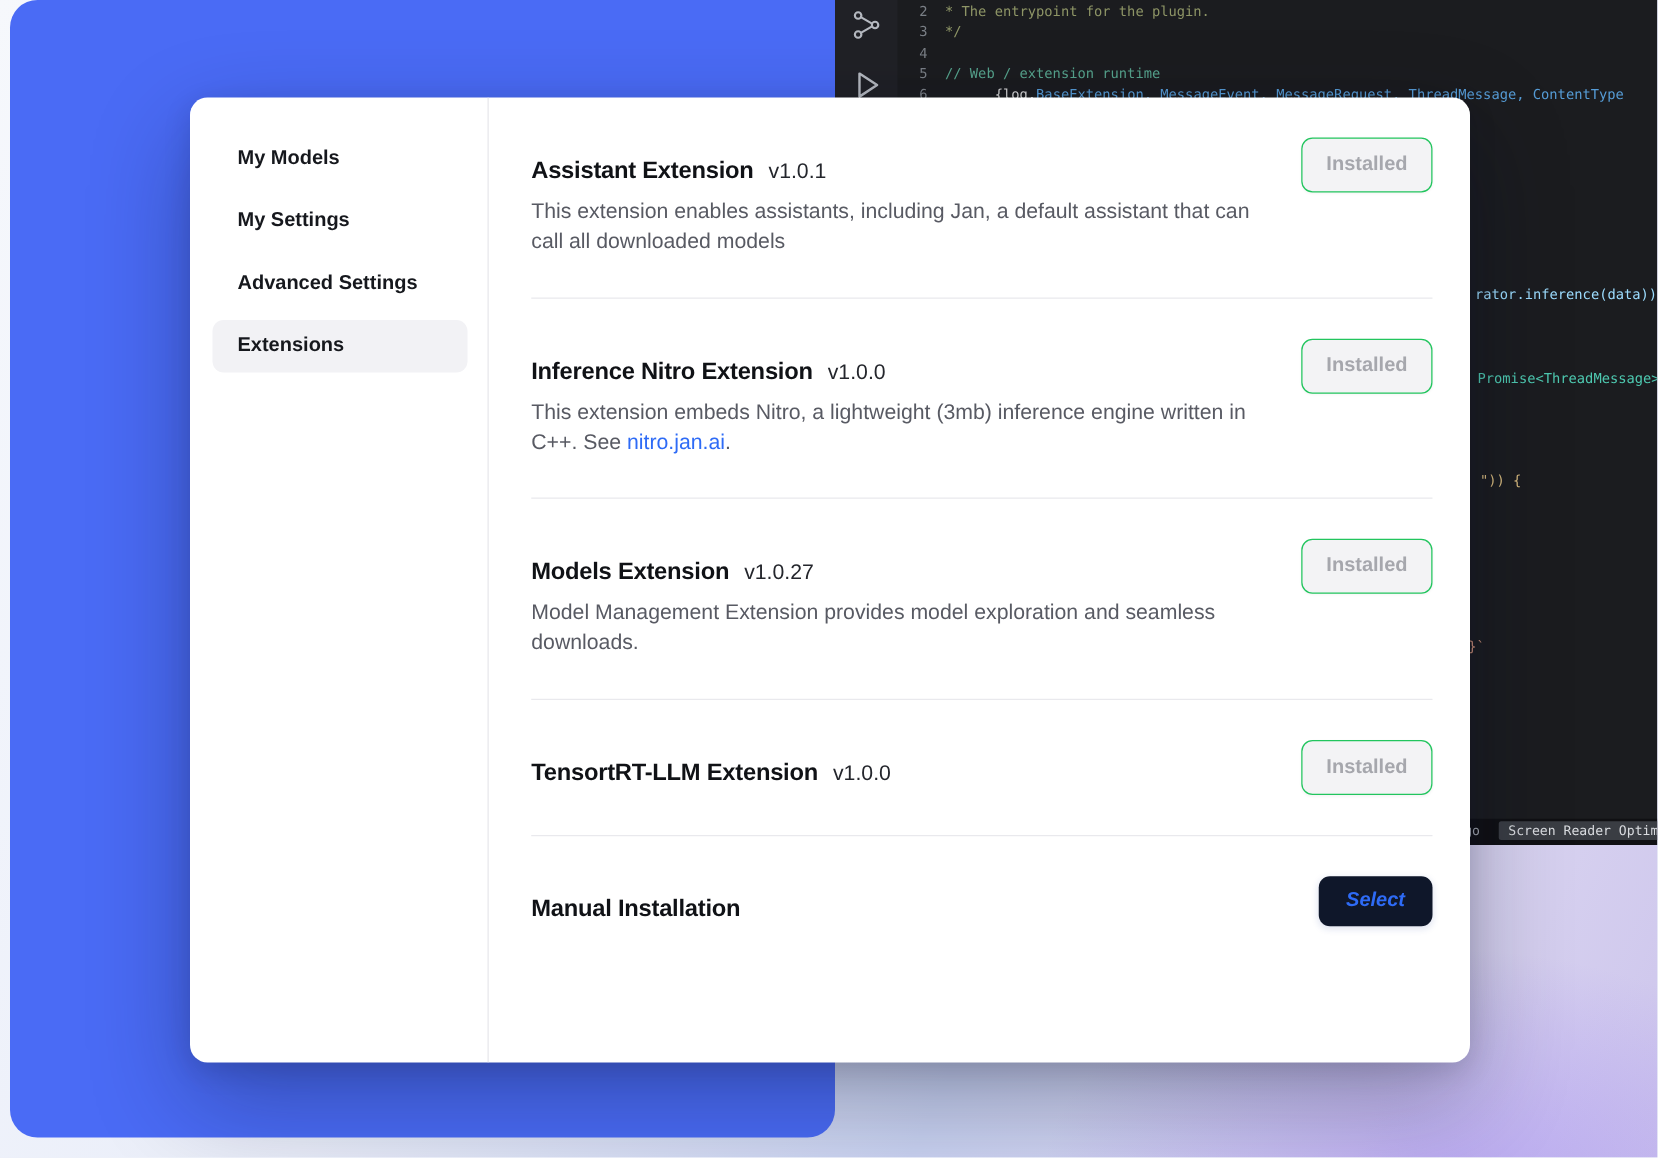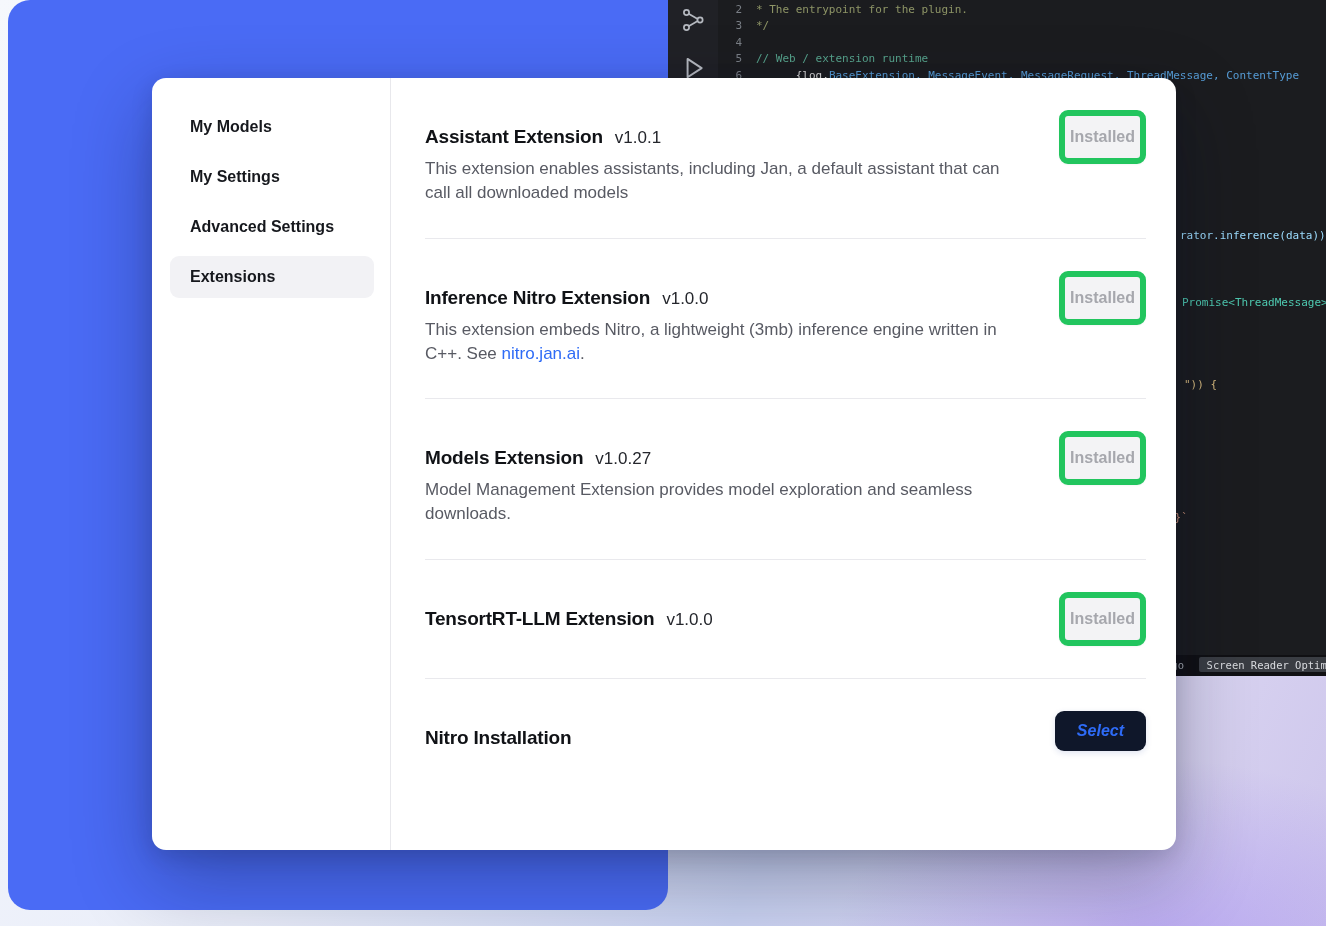--- a/index.html
+++ b/index.html
@@ -68,22 +68,22 @@
     padding:32px 0 32px; border-bottom:1px solid #e9e9ed;
   }
   .section.last { border-bottom:none; }
   .ext-titleline { display:flex; align-items:baseline; gap:12px;margin-top:16px; }
   .ext-name { font-size:19px; font-weight:700; color:#101216; letter-spacing:-.2px; }
   .ext-version { font-size:17px; font-weight:400; color:#24262c; }
   .ext-desc { margin-top:9px; max-width:586px; font-size:17px; line-height:1.43; color:#585a63; }
   .ext-link { color:#2e6bf6; text-decoration:none; cursor:pointer; }
   .btn { border:none; border-radius:9px; font-family:inherit; white-space:nowrap; }
   .btn-installed {
-    padding:12px 5px; font-size:16px; font-weight:600; color:#a6a7ad;
-    background:#f3f3f5; border:6px solid #22c55e; box-shadow:0 1px 2px rgba(0,0,0,.04);
+    padding:12px 19px; font-size:16px; font-weight:600; color:#a6a7ad;
+    background:#f3f3f5; border:1px solid #22c55e; box-shadow:0 1px 2px rgba(0,0,0,.04);
   }
   .btn-select {
     padding:11px 22px; font-size:16px; font-weight:700; color:#2e6bf6;
     background:#0f172a; box-shadow:0 2px 6px rgba(30,60,150,.14); cursor:pointer;font-style:italic;
   }
 </style>
 </head>
 <body>
 
 <div class="stage">
@@ -199,21 +199,21 @@
             <span class="ext-name">TensortRT-LLM Extension</span>
             <span class="ext-version">v1.0.0</span>
           </div>
         </div>
         <button class="btn btn-installed">Installed</button>
       </div>
 
       <div class="section last">
         <div>
           <div class="ext-titleline">
-            <span class="ext-name">Nitro Installation</span>
+            <span class="ext-name">Manual Installation</span>
           </div>
         </div>
         <button class="btn btn-select">Select</button>
       </div>
 
     </div>
   </div>
 </div>
 
 </body></html>

